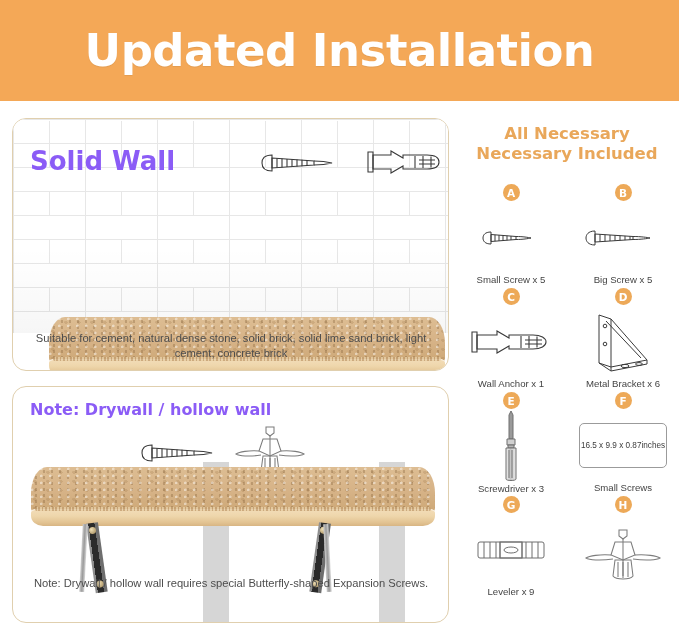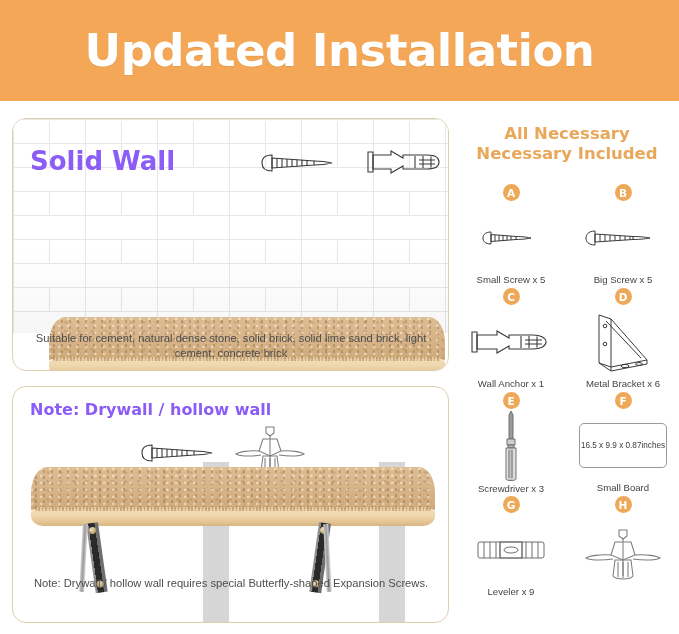--- a/index.html
+++ b/index.html
@@ -396,21 +396,21 @@
           </svg>
         </div>
         <div class="hw-label">Screwdriver x 3</div>
       </div>
 
       <div class="hw-cell">
         <div class="badge">F</div>
         <div class="hw-art">
           <div class="board-rect">16.5 x 9.9 x 0.87inches</div>
         </div>
-        <div class="hw-label">Small Board</div>
+        <div class="hw-label">Small Screws</div>
       </div>
 
       <div class="hw-cell">
         <div class="badge">G</div>
         <div class="hw-art">
           <svg width="72" height="28" viewBox="0 0 72 28">
             <g fill="none" stroke="#6f6f6f" stroke-width="1">
               <rect x="3" y="6" width="66" height="16" rx="2"></rect>
               <path d="M9 6 L9 22 M15 6 L15 22 M21 6 L21 22 M25 6 L25 22
                        M47 6 L47 22 M51 6 L51 22 M57 6 L57 22 M63 6 L63 22"></path>

